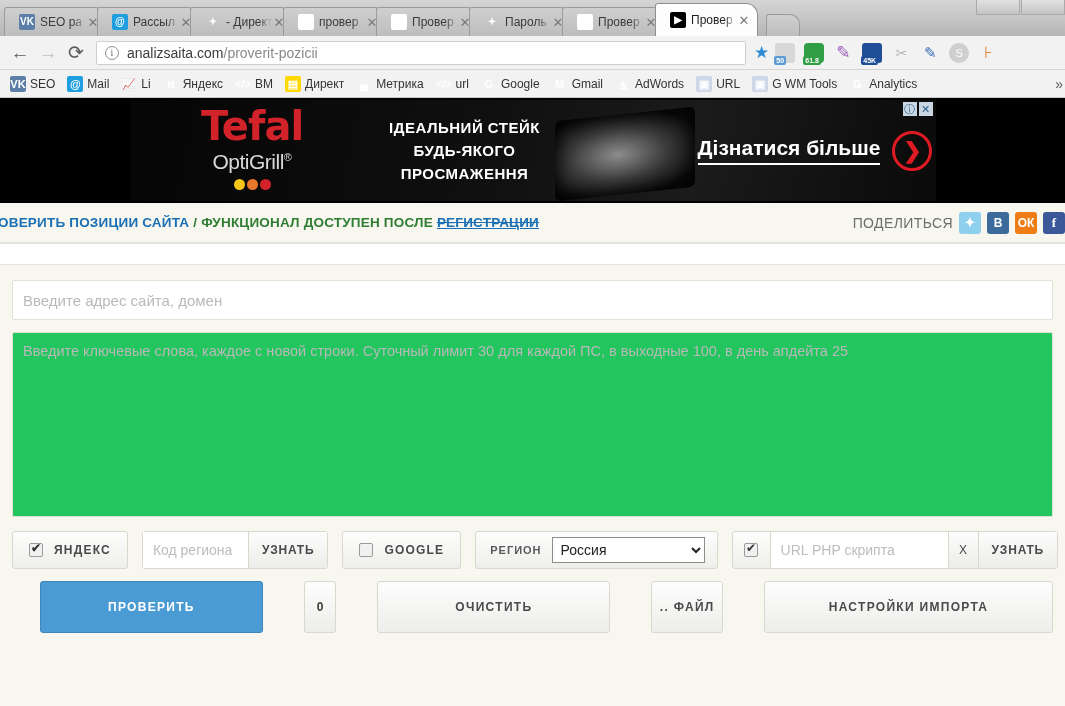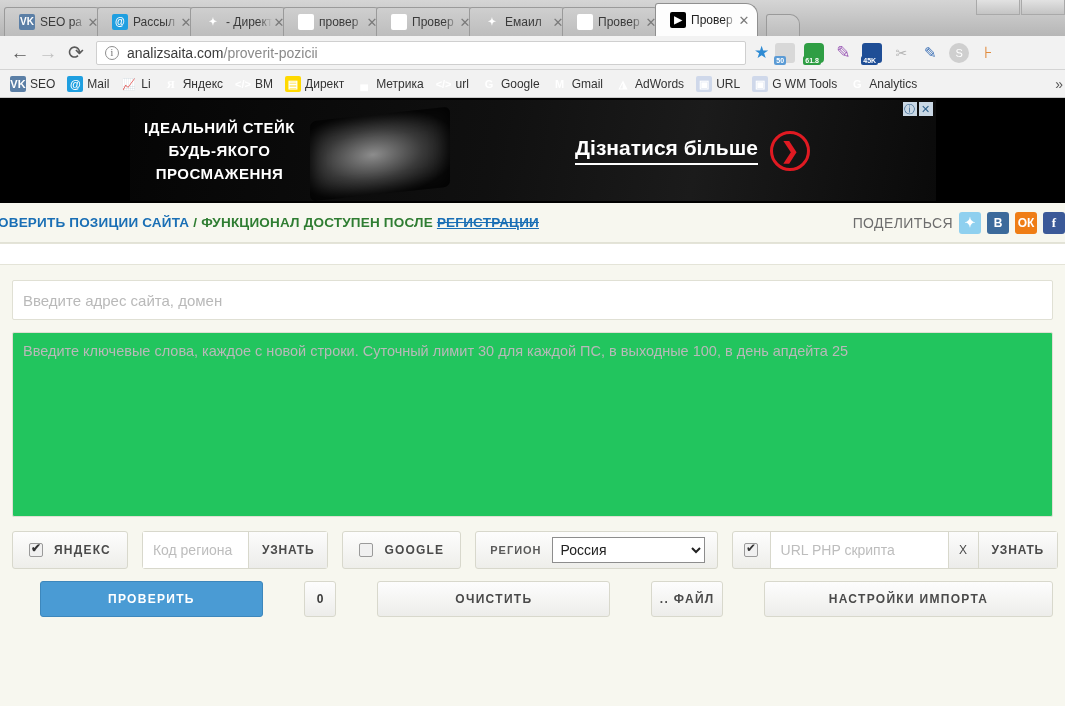--- a/index.html
+++ b/index.html
@@ -489,21 +489,21 @@
     cursor: pointer;
   }
 
   #buttons-row {
     display: flex;
     align-items: center;
     margin-top: 12px;
     gap: 13px;
   }
   .big-btn {
-    height: 36px;
+    height: 52px;
     display: flex; align-items: center; justify-content: center;
     font-size: 12px; font-weight: bold;
     letter-spacing: 1.3px;
     border-radius: 3px;
     cursor: pointer;
     margin-left: 28px;
   }
   #btn-check {
     width: 262px;
     background: #4a9bd4;
@@ -562,21 +562,21 @@
       <span class="tab-label">провер</span>
       <span class="tab-close">✕</span>
     </div>
     <div class="tab">
       <span class="tab-fav fav-ab">αβ</span>
       <span class="tab-label">Провер</span>
       <span class="tab-close">✕</span>
     </div>
     <div class="tab">
       <span class="tab-fav fav-joomla">✦</span>
-      <span class="tab-label">Емаил</span>
+      <span class="tab-label">Пароль</span>
       <span class="tab-close">✕</span>
     </div>
     <div class="tab">
       <span class="tab-fav fav-ab">αβ</span>
       <span class="tab-label">Провер</span>
       <span class="tab-close">✕</span>
     </div>
     <div class="tab active">
       <span class="tab-fav fav-green">▶</span>
       <span class="tab-label">Провер</span>
@@ -676,20 +676,25 @@
       </div>
     <div id="bm-overflow">»</div>
   </div>
 </div>
 
 <div id="page">
 
 
   <div id="ad-strip">
     <div id="ad-banner">
+      <div id="ad-brand">
+        <div class="tefal">Tefal</div>
+        <div class="optigrill"><span>OptiGrill</span><span style="font-size:11px;vertical-align:super">®</span></div>
+        <div class="dots"><span class="d1"></span><span class="d2"></span><span class="d3"></span></div>
+      </div>
       <div id="ad-slogan">
         <div>ІДЕАЛЬНИЙ СТЕЙК</div>
         <div>БУДЬ-ЯКОГО</div>
         <div>ПРОСМАЖЕННЯ</div>
       </div>
       <div id="ad-product"></div>
       <div id="ad-cta">
         <span class="cta-text">Дізнатися більше</span>
         <span class="cta-arrow">❯</span>
       </div>

